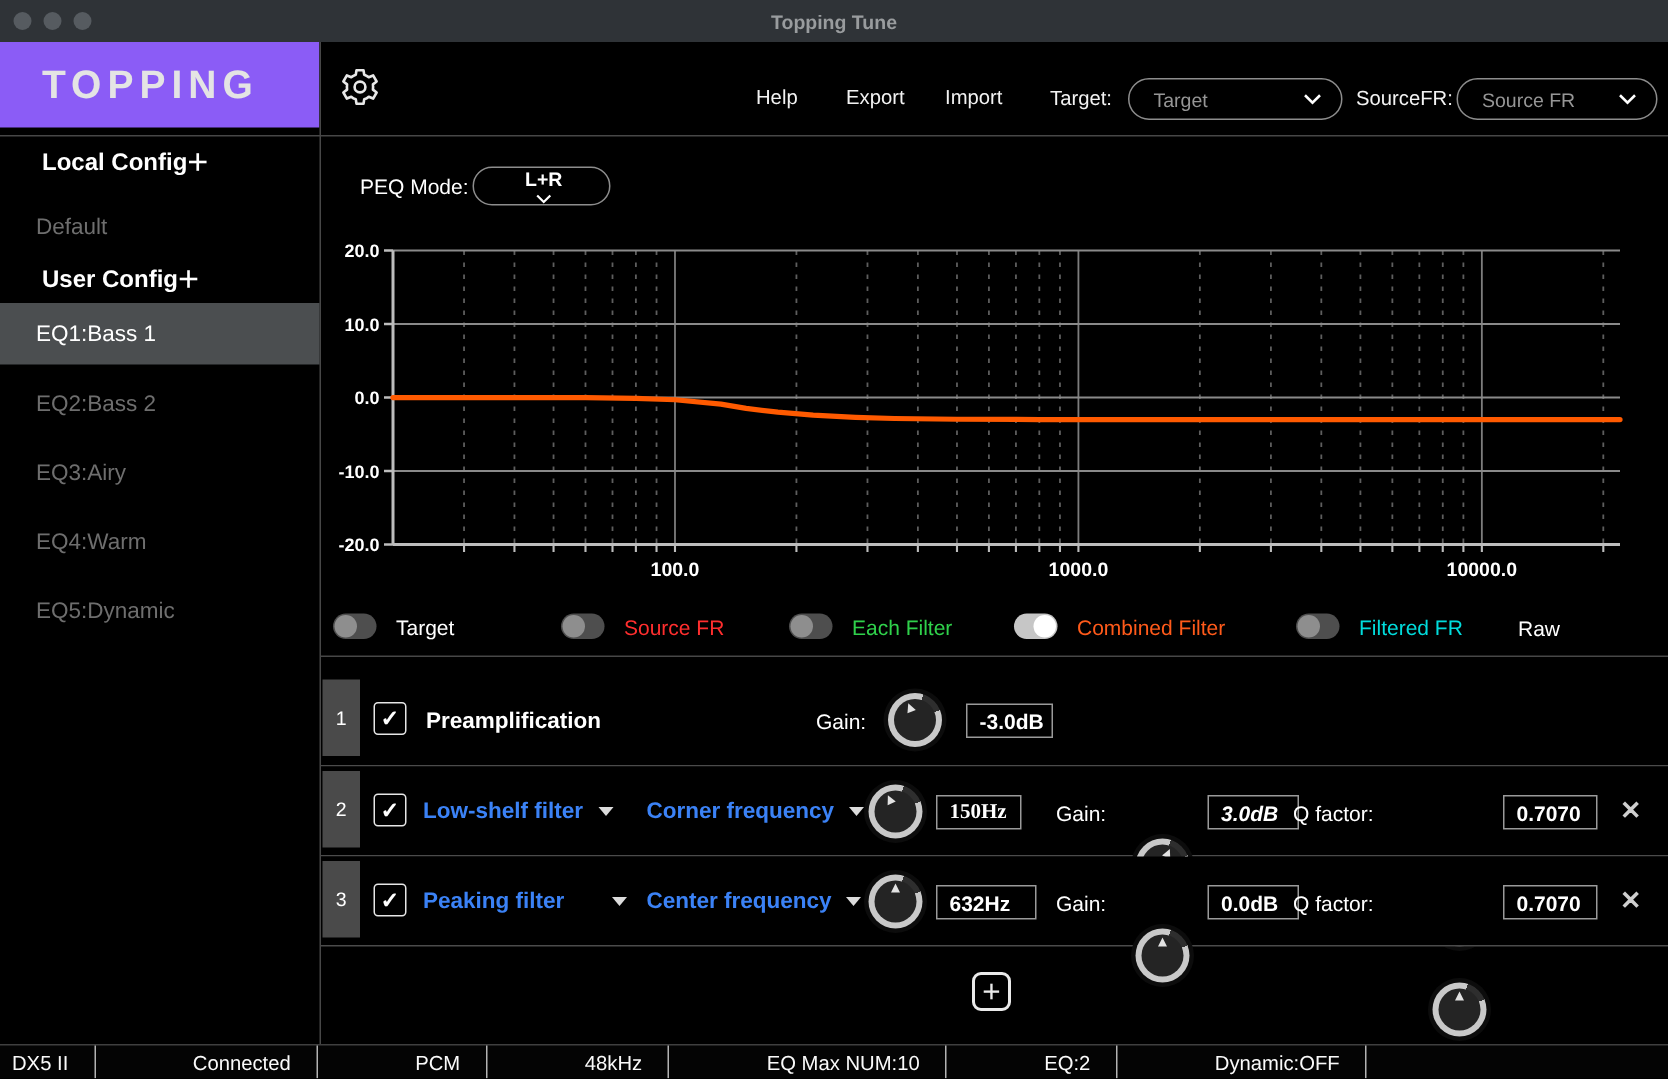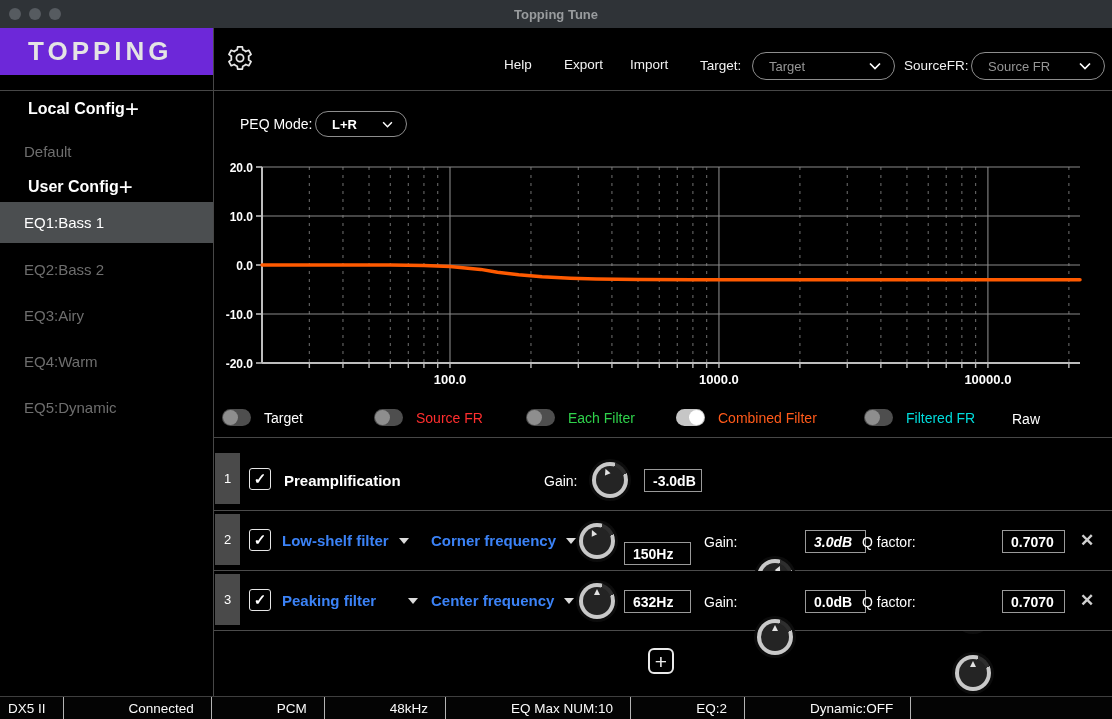--- a/index.html
+++ b/index.html
@@ -8,42 +8,42 @@
   .window { position:relative; width:1112px; height:719px; background:#000; overflow:hidden; }
   .abs { position:absolute; }
 
   
   .titlebar { left:0; top:0; width:1112px; height:28px; background:#2f3337; display:flex; align-items:center; }
   .traffic { display:flex; gap:8px; margin-left:9px; }
   .tl { width:12px; height:12px; border-radius:50%; background:#565b60; }
   .win-title { position:absolute; left:0; right:0; text-align:center; font-size:13px; font-weight:700; color:#999c9e; }
 
   
-  .logo-area { left:0; top:28px; width:213px; height:47px; background:#6d28d9; display:flex; align-items:center; }
+  .logo-area { left:0; top:28px; width:213px; height:57px; background:#8b5cf6; display:flex; align-items:center; }
   .brand { margin-left:28px; font-size:26px; font-weight:700; letter-spacing:4px; color:#e4e4e4; transform:scaleY(1.02); }
   .hdr { left:213px; top:28px; width:899px; height:63px; background:#000; }
   .hdr-border { left:0; top:90px; width:1112px; height:1px; background:#474747; }
   .side-divider { left:213px; top:28px; width:1px; height:668px; background:#474747; }
   .gear { left:226px; top:44px; width:28px; height:28px; }
   .menu-item { top:57px; font-size:13.5px; color:#f2f2f2; cursor:default; }
   .hdr-label { top:58px; font-size:13.5px; color:#f2f2f2; }
   .pill { height:28px; border:1.5px solid #8d8d8d; border-radius:14px; display:flex; align-items:center; justify-content:space-between; padding:0 13px 0 16px; background:#000; }
   .pill .ptext { font-size:13px; color:#969696; }
   .pill.small .ptext { color:#fff; font-weight:700; }
 
   
   .sb-header { left:0; width:213px; height:26px; display:flex; align-items:center; justify-content:flex-start; padding:0 14px 0 12px;margin-left:16px; }
   .sb-header .txt { font-size:16px; font-weight:700; color:#fff; }
   .sb-plus { font-size:24px; font-weight:400; color:#fff; line-height:20px; }
   .sb-item { left:0; width:213px; height:34px; display:flex; align-items:center; padding-left:24px; font-size:15px; color:#6e6e6e; }
   .sb-item.selected { background:#4b4e50; color:#ffffff; height:41px; }
 
   
   .peq-label { left:240px; top:116px; font-size:14px; color:#fff; }
-  .peq-pill { left:315px; top:111px; width:92px; }
+  .peq-pill { left:315px; top:111px; width:92px;flex-direction:column; }
 
   
   .legend-bar { left:214px; top:400px; width:898px; height:38px; background:#000; border-bottom:1px solid #474747; }
   .leg-item { top:409px; display:flex; align-items:center; gap:13px; }
   .leg-label { font-size:14px; color:#fff; }
   .toggle { width:29px; height:17px; border-radius:9px; background:#4e4e4e; position:relative; flex:0 0 auto; }
   .toggle::after { content:''; position:absolute; top:1px; left:1px; width:15px; height:15px; border-radius:50%; background:#8e8e8e; }
   .toggle.on { background:#c6c6c6; }
   .toggle.on::after { left:13px; background:#ffffff; }
 
@@ -258,21 +258,21 @@
       <span>Low-shelf filter</span>
       <span class="caret"></span>
     </div>
     <div class="abs f-drop" style="left:217px; top:21px;">
       <span>Corner frequency</span>
       <span class="caret"></span>
     </div>
     <div class="abs knob" style="left:365px; top:12px;">
         <div class="ptr" style="transform:rotate(-25deg);"></div>
       </div>
-    <div class="abs vbox" style="left:410px; top:31px; width:67px;">150Hz</div>
+    <div class="abs vbox" style="left:410px; top:19px; width:57px;font-family:Liberation Serif, serif;">150Hz</div>
     <div class="abs f-label" style="left:490px; top:23px;">Gain:</div>
     <div class="abs knob" style="left:543px; top:12px;">
         <div class="ptr" style="transform:rotate(24deg);"></div>
       </div>
     <div class="abs vbox" style="left:591px; top:19px; width:61px;font-style:italic;">3.0dB</div>
     <div class="abs f-label" style="left:648px; top:23px;">Q factor:</div>
     <div class="abs knob" style="left:741px; top:12px;">
         <div class="ptr"></div>
       </div>
     <div class="abs vbox" style="left:788px; top:19px; width:63px;">0.7070</div>

